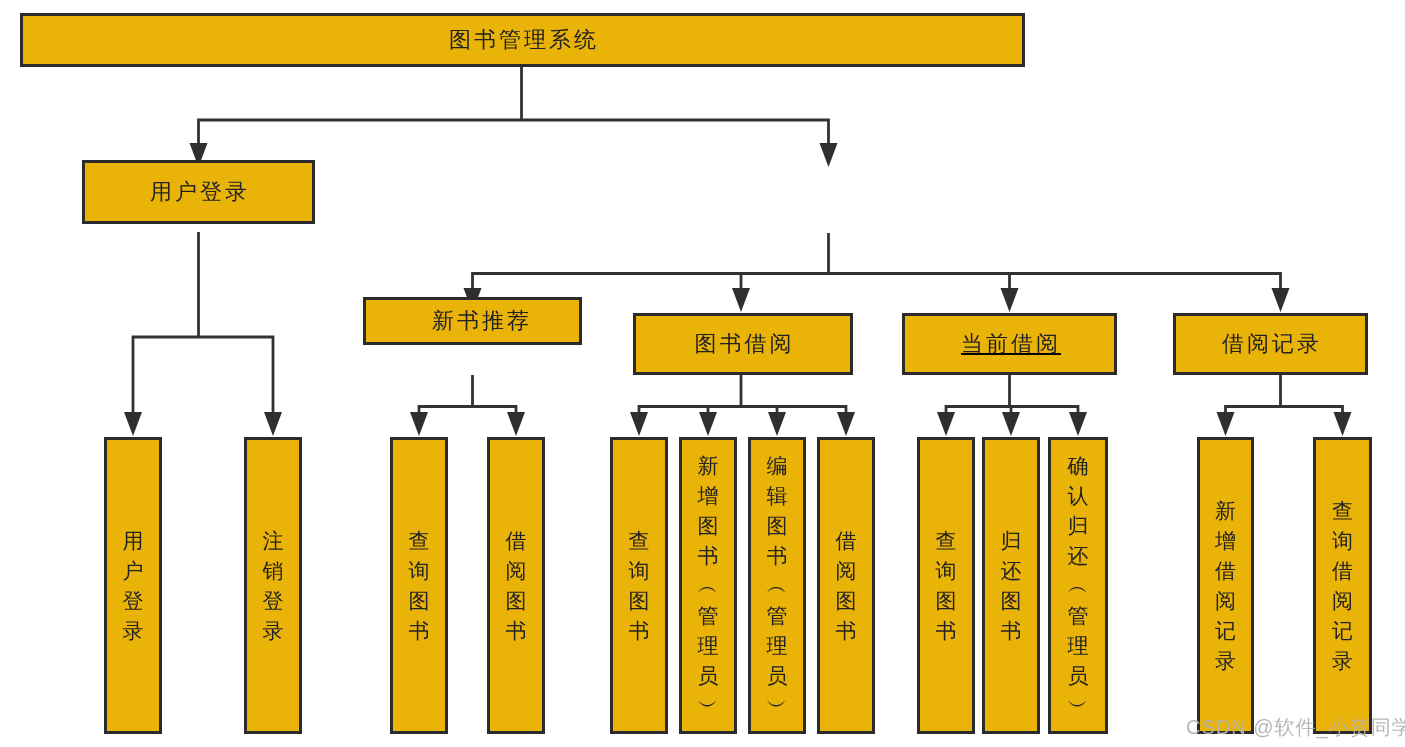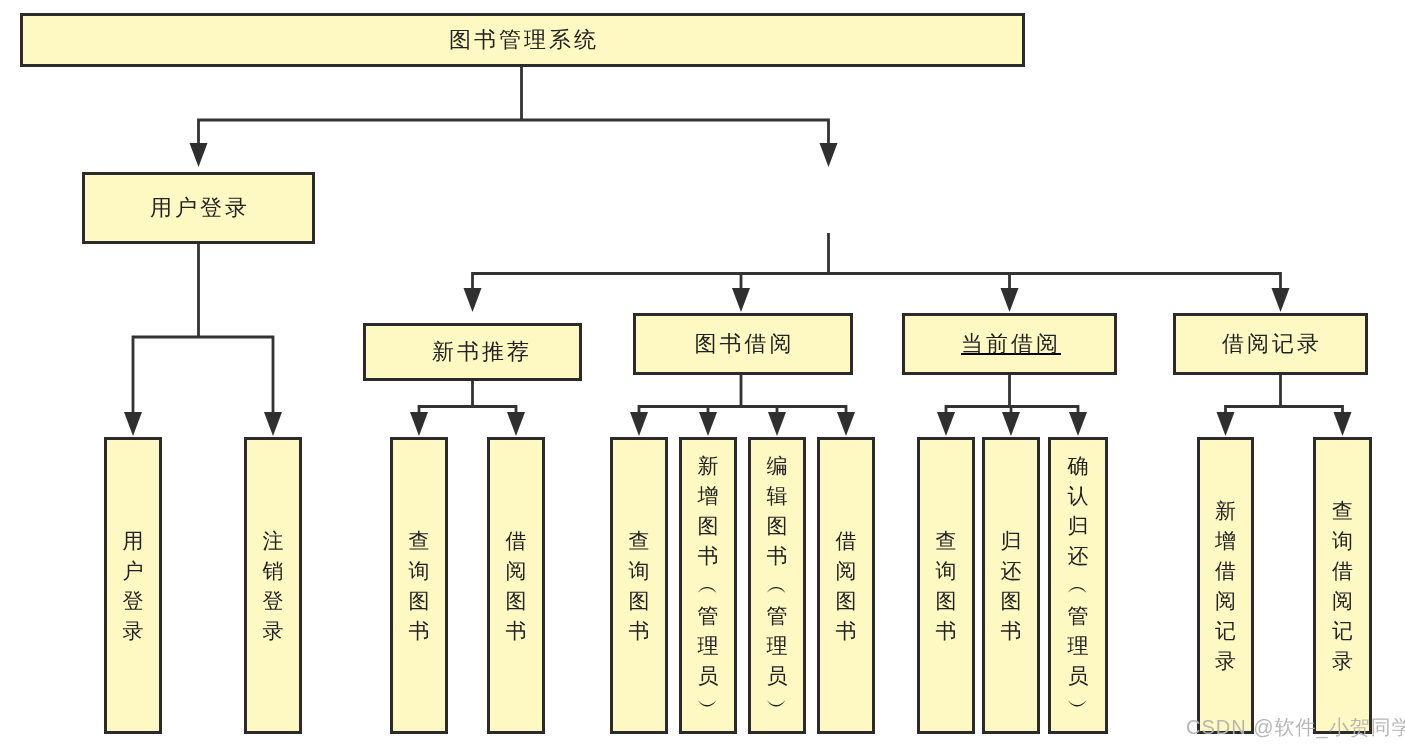--- a/index.html
+++ b/index.html
@@ -17,21 +17,21 @@
   }
   .connectors {
     position: absolute;
     left: 0;
     top: 0;
     z-index: 1;
   }
   .node {
     position: absolute;
     box-sizing: border-box;
-    background: #fef9c3;
+    background: #eab308;
     border: 3px solid #2b2b2b;
     display: flex;
     align-items: center;
     justify-content: center;
     z-index: 2;
   }
   .node.h span {
     font-size: 22px;
     color: #222222;
     letter-spacing: 3px;
@@ -115,25 +115,25 @@
       <polygon points="1069,412 1087,412 1078,436"></polygon>
       <polygon points="1216.5,412 1234.5,412 1225.5,436"></polygon>
       <polygon points="1333.5,412 1351.5,412 1342.5,436"></polygon>
     </g>
   </svg>
 
   <div class="node h" style="left:20px; top:13px; width:1005px; height:54px;">
     <span>图书管理系统</span>
   </div>
 
-  <div class="node h" style="left:82px; top:172px; width:233px; height:72px;">
+  <div class="node h" style="left:82px; top:160px; width:233px; height:64px;">
     <span>用户登录</span>
   </div>
 
-  <div class="node h" style="left:363px; top:323px; width:219px; height:58px;padding-left:16px;">
+  <div class="node h" style="left:363px; top:297px; width:219px; height:48px;padding-left:16px;">
     <span>新书推荐</span>
   </div>
   <div class="node h" style="left:633px; top:313px; width:220px; height:62px;">
     <span>图书借阅</span>
   </div>
   <div class="node h" style="left:902px; top:313px; width:215px; height:62px;text-decoration:underline;">
     <span>当前借阅</span>
   </div>
   <div class="node h" style="left:1173px; top:313px; width:195px; height:62px;">
     <span>借阅记录</span>

